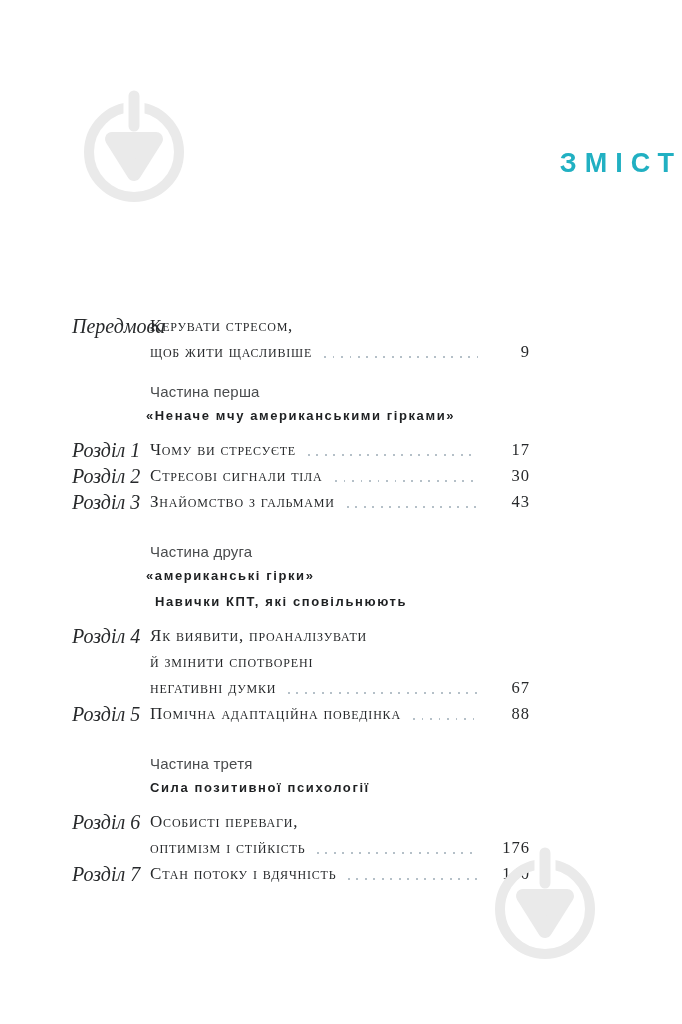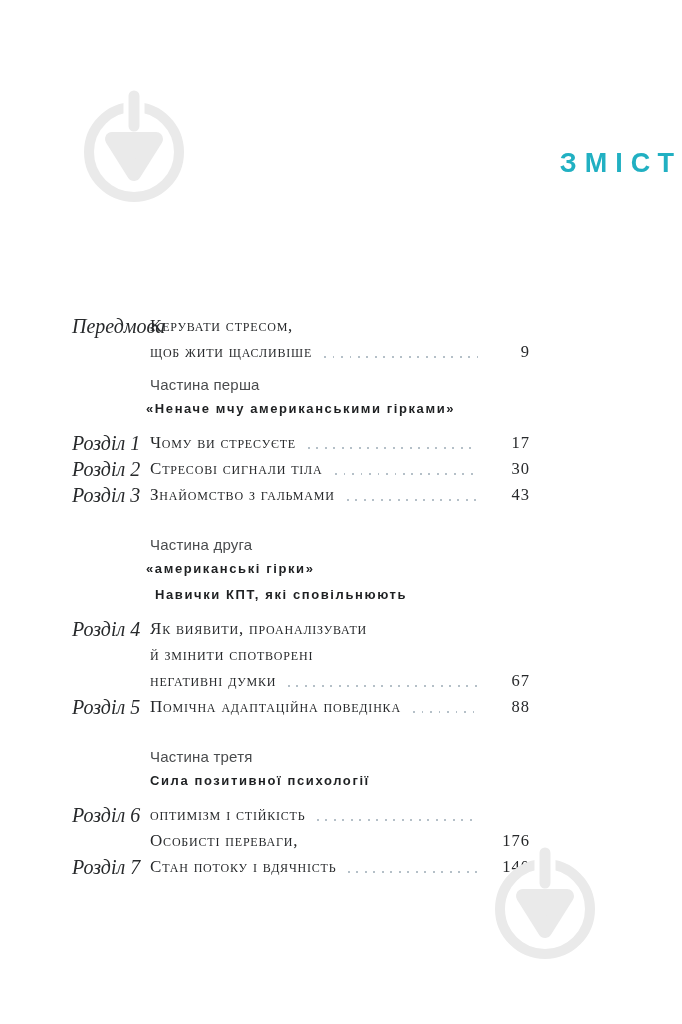--- a/index.html
+++ b/index.html
@@ -70,21 +70,21 @@
   .pg {
     align-self: end;
     text-align: right;
     font-size: 16.5px;
     line-height: 26px;
     letter-spacing: 1px;
     color: var(--text);
   }
 
   .part { margin-left: 150px; }
-  .part.p1 { margin-top: 9px; margin-bottom: 8px; }
+  .part.p1 { margin-top: 16px; margin-bottom: 8px; }
   .part.p2, .part.p3 { margin-top: 26px; margin-bottom: 8px; }
   .kicker {
     font-family: "Liberation Sans", sans-serif;
     font-size: 15px;
     line-height: 22px;
     letter-spacing: 0.2px;
     color: var(--kicker);
   }
   .ptitle {
     font-family: "Liberation Sans", sans-serif;
@@ -198,25 +198,25 @@
   </div>
 
   <div class="part p3">
     <div class="kicker">Частина третя</div>
     <div class="ptitle">Сила позитивної психології</div>
   </div>
 
   <div class="entry">
     <div class="lbl">Розділ 6</div>
     <div class="content">
+      <div class="line">Особисті переваги,</div>
       <div class="line flex">
         <span>оптимізм і стійкість</span>
         <span class="leader"></span>
       </div>
-      <div class="line">Особисті переваги,</div>
     </div>
     <div class="pg">176</div>
   </div>
 
   <div class="entry">
     <div class="lbl">Розділ 7</div>
     <div class="content">
       <div class="line flex">
         <span>Стан потоку і вдячність</span>
         <span class="leader"></span>

